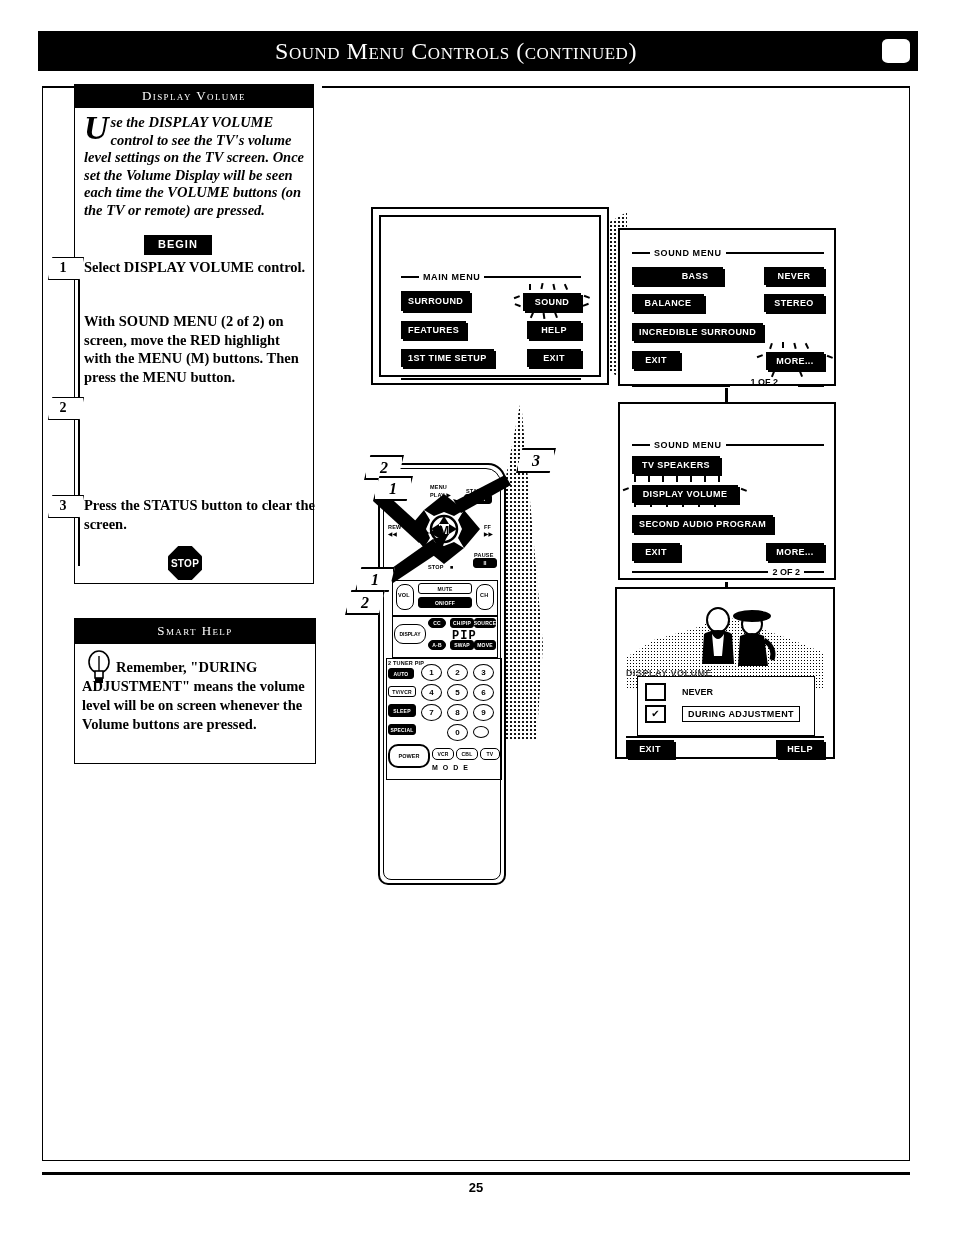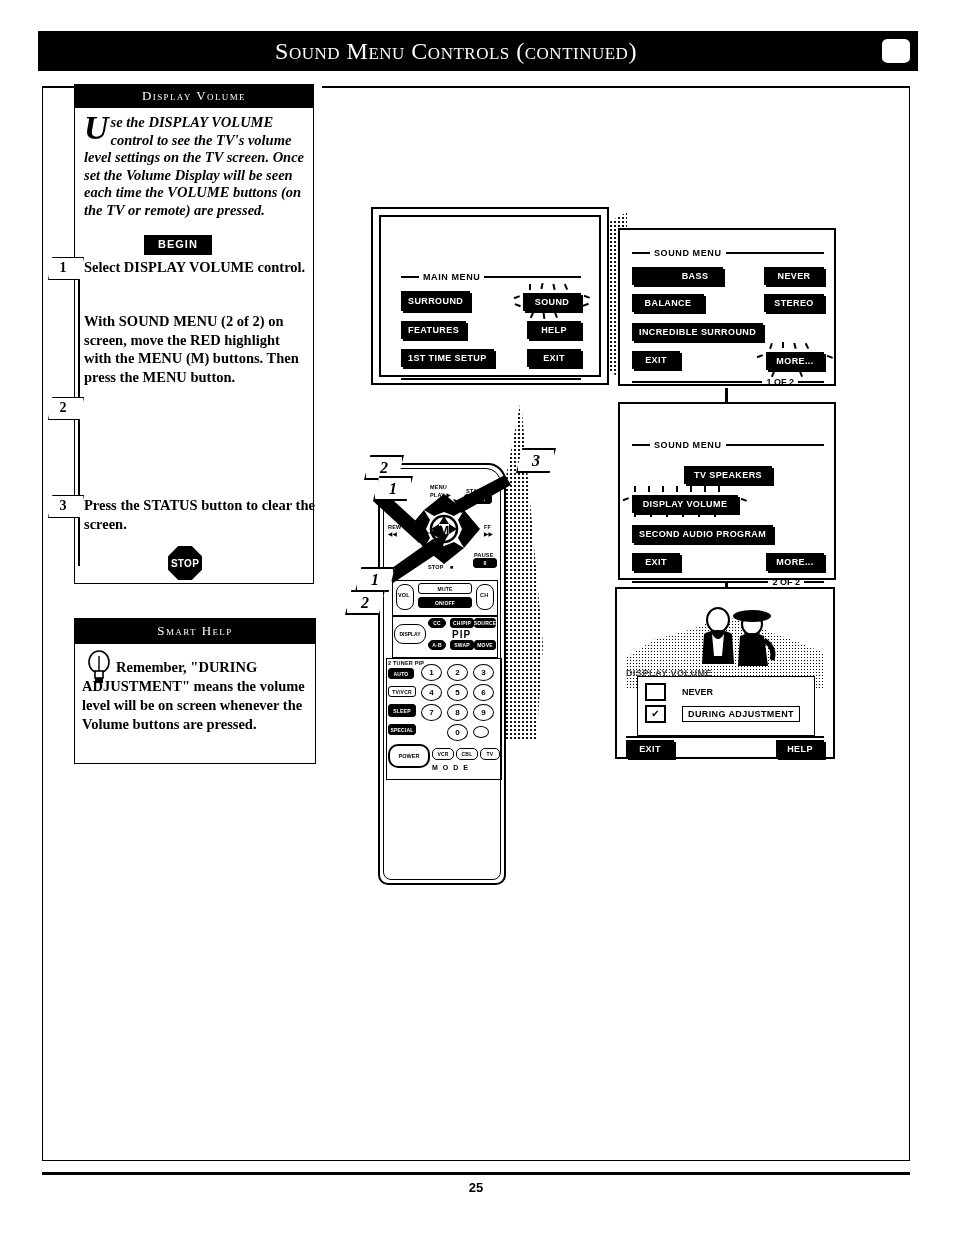--- a/index.html
+++ b/index.html
@@ -296,37 +296,37 @@
       <span class="ray" style="left:-7px;top:3px;transform:rotate(70deg)"></span>
       <span class="ray" style="left:4px;top:-7px;transform:rotate(18deg)"></span>
       <span class="ray" style="left:16px;top:-8px;"></span>
       <span class="ray" style="left:28px;top:-7px;transform:rotate(-14deg)"></span>
       <span class="ray" style="left:40px;top:-7px;transform:rotate(-26deg)"></span>
       <span class="ray" style="right:-7px;top:4px;transform:rotate(-70deg)"></span>
       <span class="ray" style="left:6px;bottom:-7px;transform:rotate(22deg)"></span>
       <span class="ray" style="left:34px;bottom:-7px;transform:rotate(-22deg)"></span>
     </span>
   </div>
-  <div style="display:flex;align-items:center;gap:4px;margin-top:7px;">
+  <div style="display:flex;align-items:flex-end;gap:20px;margin-top:7px;">
     <span style="height:2px;background:#000;flex:1;"></span>
     <span style="font-family:'Liberation Sans',sans-serif;font-size:9px;font-weight:bold;">1 OF 2</span>
     <span style="height:2px;background:#000;width:26px;"></span>
   </div>
 </div>
 
 <div class="flow-arrow" style="left:725px;top:388px;height:26px;"></div>
 
 <div class="abs osd-frame" id="panel-sound2"></div>
 <div class="abs" id="sound2-osd">
   <div class="osd-title-row">
     <span class="dash"></span>
     <span>SOUND MENU</span>
     <span class="rule"></span>
   </div>
-  <div style="margin-top:14px;text-align:center;">
+  <div style="margin-top:4px;">
     <span class="osd-btn dark" style="min-width:74px;">TV SPEAKERS</span>
   </div>
   <div style="margin-top:9px;">
     <span class="flash">
       <span class="osd-btn dark" style="min-width:92px;">DISPLAY VOLUME</span>
       <span class="ray" style="left:-7px;top:3px;transform:rotate(70deg)"></span>
       <span class="ray" style="left:2px;top:-7px;"></span>
       <span class="ray" style="left:16px;top:-7px;"></span>
       <span class="ray" style="left:30px;top:-7px;"></span>
       <span class="ray" style="left:44px;top:-7px;"></span>
@@ -455,21 +455,21 @@
   </div>
 <div class="rbtn" style="left:474px;top:618px;width:20px;height:8px;">
     <span>SOURCE</span>
   </div>
 <div class="rbtn" style="left:450px;top:640px;width:22px;height:8px;">
     <span>SWAP</span>
   </div>
 <div class="rbtn" style="left:474px;top:640px;width:20px;height:8px;">
     <span>MOVE</span>
   </div>
-<span class="remote-lbl" style="left:452px;top:629px;font-size:10px;letter-spacing:1px;">PIP</span>
+<span class="remote-lbl" style="left:452px;top:629px;font-size:12px;letter-spacing:1px;font-family:Liberation Mono, monospace;">PIP</span>
 
 <div class="abs" style="left:386px;top:658px;width:114px;height:120px;border:1.5px solid #000;"></div>
 <span class="remote-lbl" style="left:388px;top:660px;">2 TUNER PIP</span>
 <div class="rbtn" style="left:388px;top:668px;width:24px;height:9px;">
     <span>AUTO</span>
   </div>
 <div class="rbtn light" style="left:388px;top:686px;width:26px;height:9px;">
     <span>TV/VCR</span>
   </div>
 <div class="rbtn" style="left:388px;top:704px;width:26px;height:11px;">

